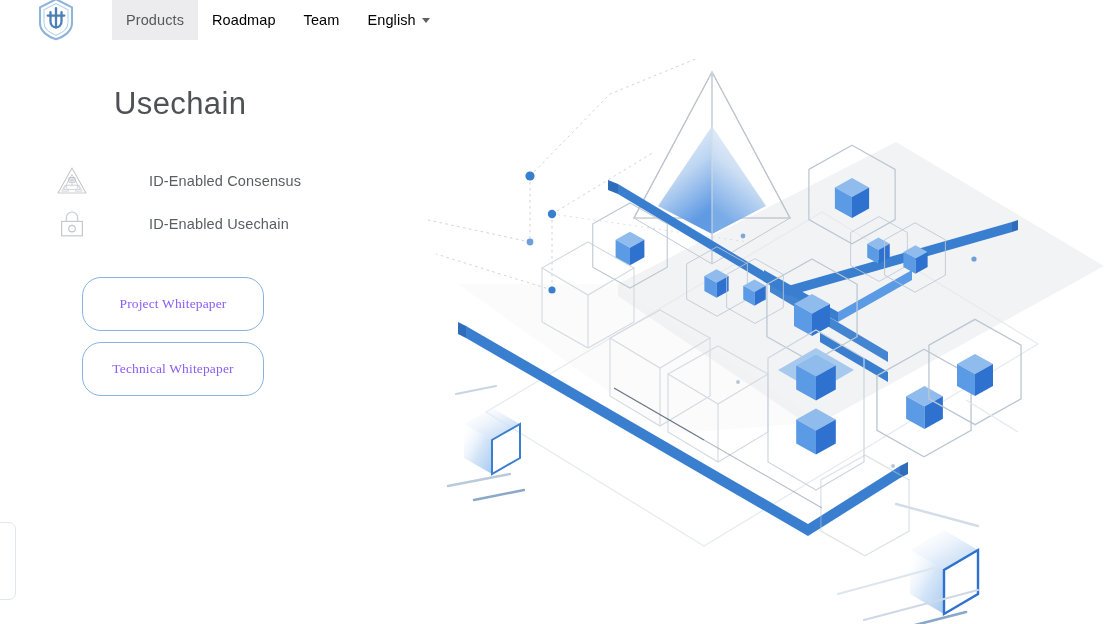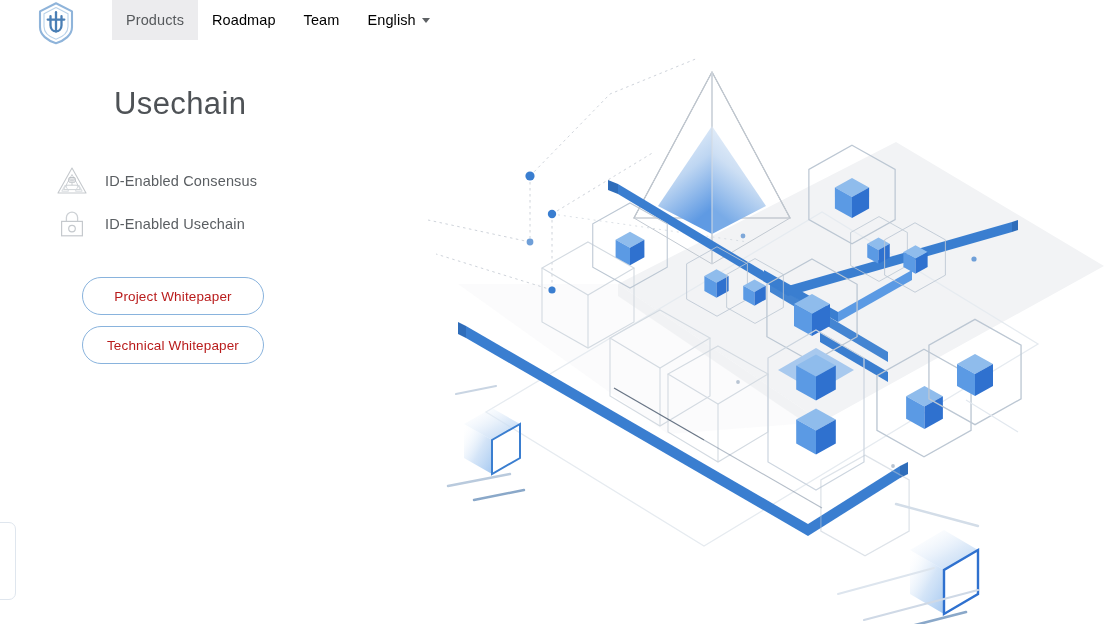--- a/index.html
+++ b/index.html
@@ -19,21 +19,21 @@
     overflow: hidden;
   }
 
   
   .navbar {
     position: absolute;
     top: 0; left: 0;
     width: 884px;
     height: 40px;
     display: flex;
-    align-items: flex-start;
+    align-items: center;
     background: #ffffff;
     z-index: 20;
   }
   .logo-wrap {
     width: 112px;
     display: flex;
     align-items: center;
     justify-content: center;
     padding-bottom: 2px;
   }
@@ -93,20 +93,21 @@
   }
 
   .features {
     margin-top: 35px;
     margin-left: 55px;
   }
   .feature-row {
     display: flex;
     align-items: center;
     height: 43px;
+    gap: 44px;
   }
   .feature-icon {
     width: 34px;
     height: 34px;
     display: flex;
     align-items: center;
     justify-content: center;
     flex: 0 0 34px;
   }
   .feature-label {
@@ -115,27 +116,27 @@
     color: #5a5e62;
     letter-spacing: 0.15px;
   }
 
   .cta-group {
     margin-top: 32px;
     margin-left: 82px;
   }
   .cta-btn {
     width: 182px;
-    height: 38px;
+    height: 54px;
     border: 1px solid #89b3dd;
     border-radius: 19px;
     background: #ffffff;
-    color: #b91c1c;
+    color: #8b5cf6;
     font-size: 13.5px;
-    font-family: Liberation Sans, sans-serif;
+    font-family: Liberation Serif, serif;
     letter-spacing: 0.15px;
     cursor: pointer;
     display: flex;
     align-items: center;
     justify-content: center;
   }
   .cta-btn + .cta-btn { margin-top: 11px; }
 
   
   .edge-card {

